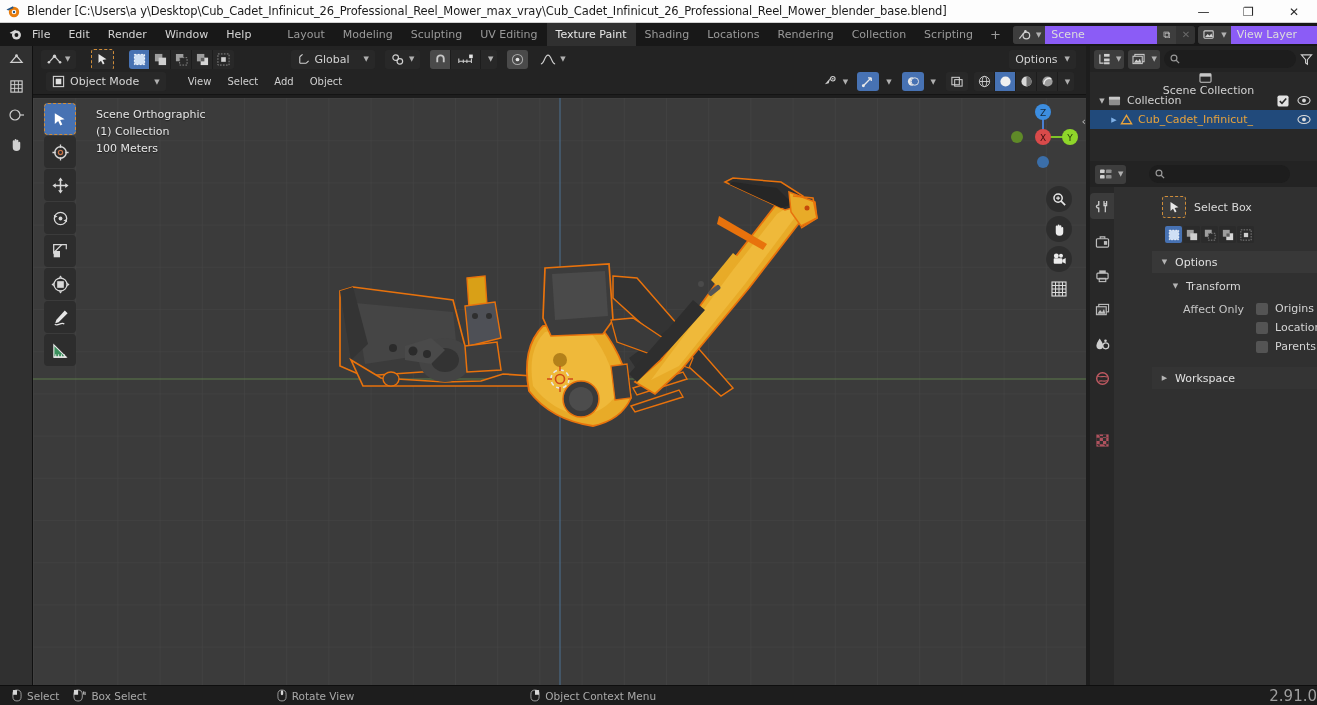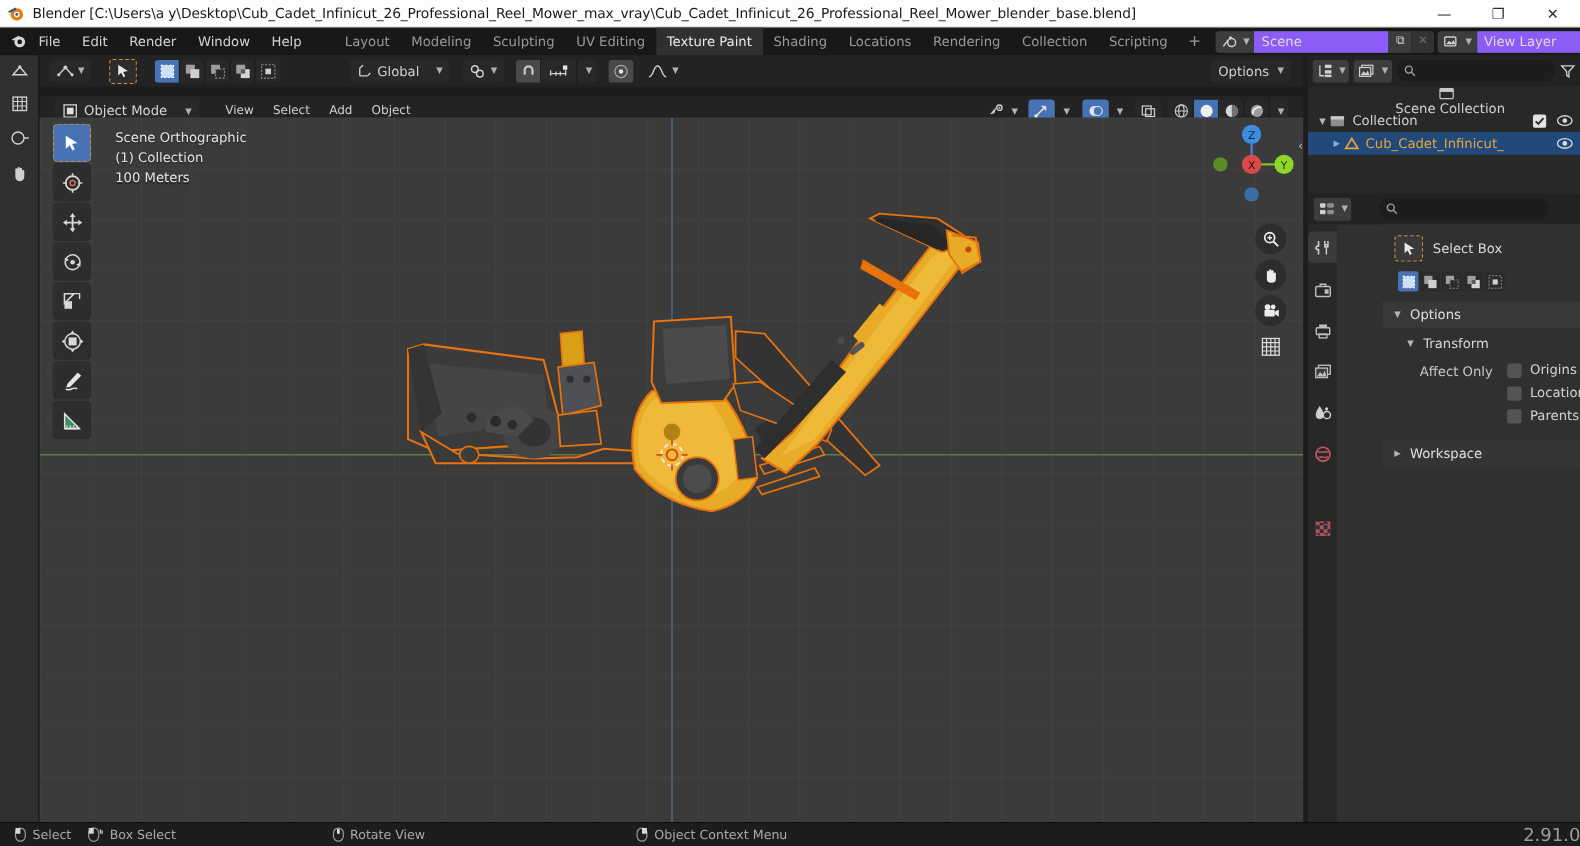--- a/index.html
+++ b/index.html
@@ -80,21 +80,21 @@
     width: 33px; height: 26px; display: flex; align-items: center; justify-content: center;
     color: #cfcfcf;
   }
 
   
   .vp-header {
     position: absolute; left: 33px; top: 46px; width: 1053px; height: 26px;
     background: #232323; display: flex; align-items: center;
   }
   .vp-header2 {
-    position: absolute; left: 33px; top: 80px; width: 1053px; height: 26px;
+    position: absolute; left: 33px; top: 69px; width: 1053px; height: 26px;
     background: #232323; display: flex; align-items: center;
     border-bottom: 1px solid #141414;
     justify-content: space-between;
   }
   .hbtn {
     height: 19px; display: flex; align-items: center; justify-content: center;
     background: #282828; border-radius: 3px; color: #d2d2d2; font-size: 11px;
     padding: 0 6px; white-space: nowrap;
   }
   .hgroup { display: flex; align-items: center; background: #282828; border-radius: 3px; overflow: hidden; height: 19px; }

